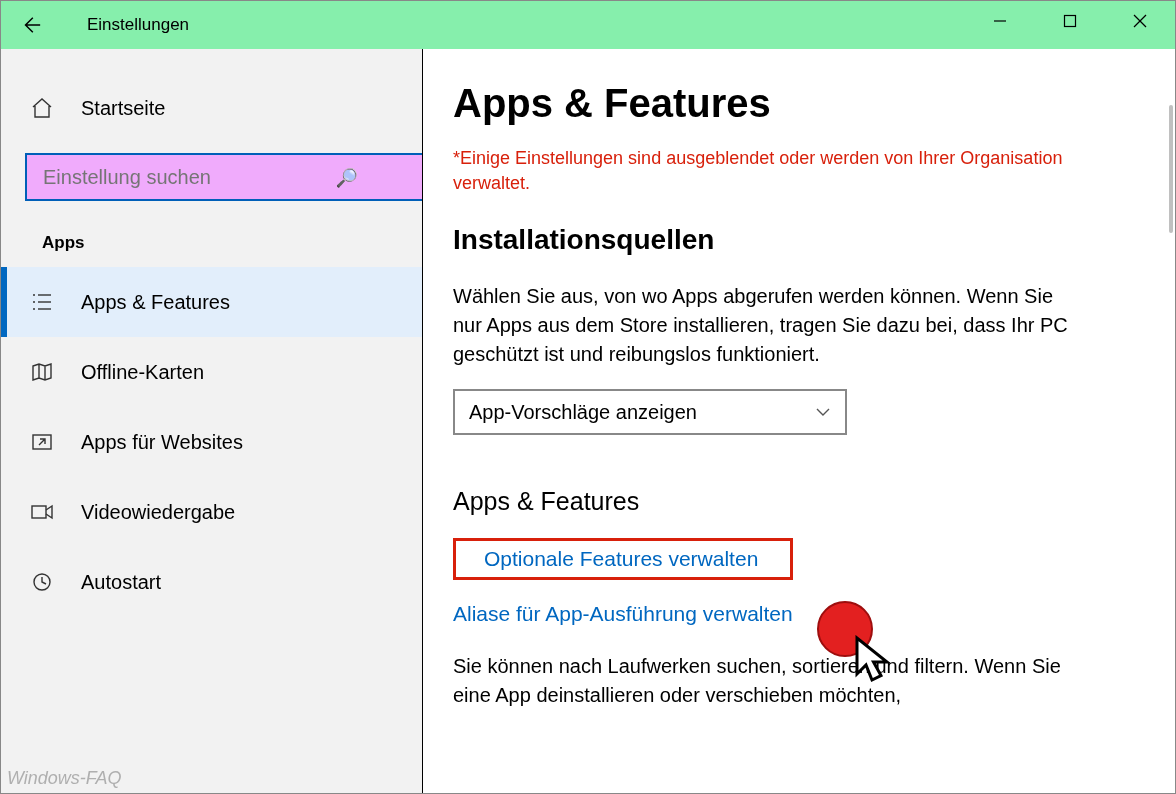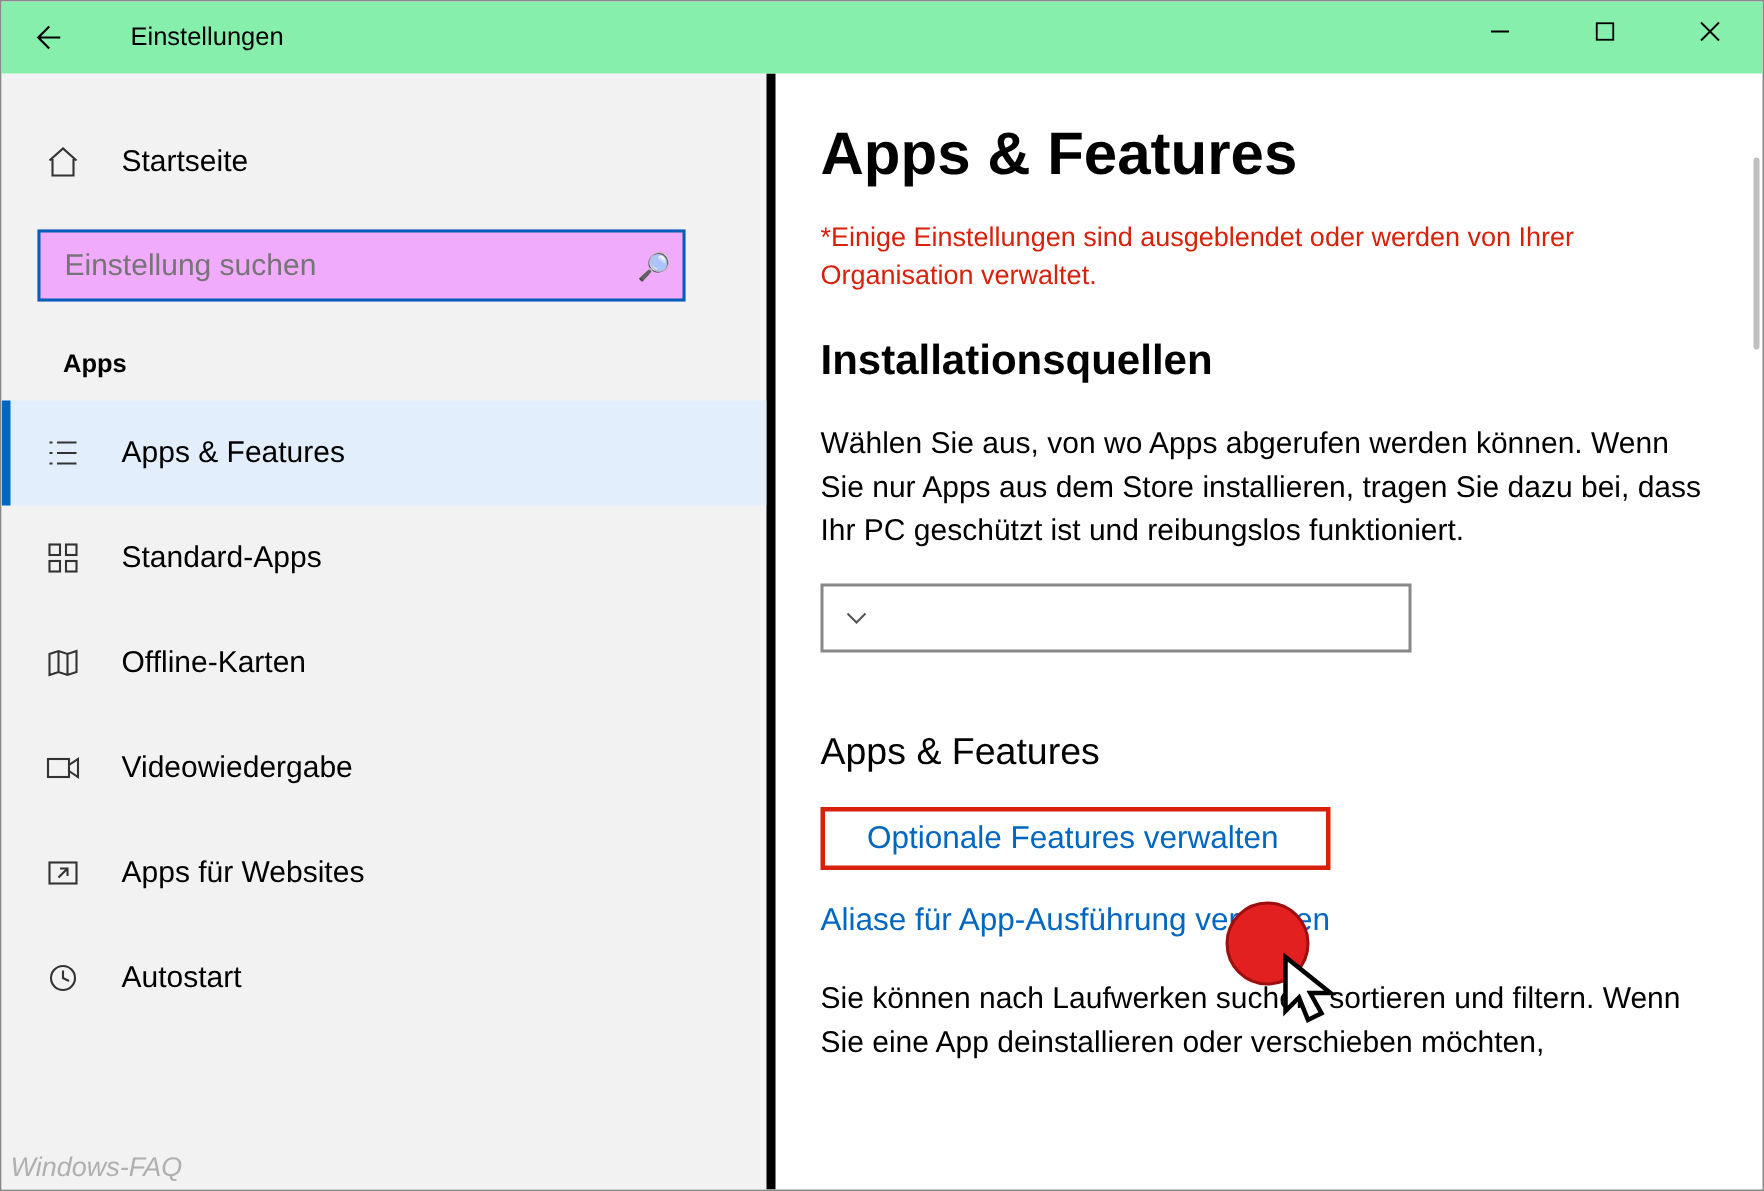--- a/index.html
+++ b/index.html
@@ -37,24 +37,24 @@
   display: flex; align-items: center; justify-content: center;
   font-size: 16px;
 }
 .win-btn svg { stroke: #000; stroke-width: 1.2; fill: none; }
 
 .layout {
   display: flex;
   height: calc(100% - 48px);
 }
 .sidebar {
-  width: 516px;
+  width: 422px;
   flex-shrink: 0;
   background: #f2f2f2;
-  border-right: 6px solid #000000;
+  border-right: 1px solid #000000;
   padding-top: 32px;
   overflow-y: auto;
 }
 .home-row {
   display: flex; align-items: center;
   padding: 14px 28px;
   gap: 26px;
   font-size: 20px;
 }
 .search-wrap {
@@ -262,84 +262,74 @@
             <line x1="3" y1="12" x2="5" y2="12"></line>
             <line x1="3" y1="19" x2="5" y2="19"></line>
             <line x1="8" y1="5" x2="21" y2="5"></line>
             <line x1="8" y1="12" x2="21" y2="12"></line>
             <line x1="8" y1="19" x2="21" y2="19"></line>
           </svg>
       </span>
       <span>Apps &amp; Features</span>
     </div>
 
+
     <div class="nav-item">
       <span class="nav-icon">
         <svg width="24" height="24" viewBox="0 0 24 24">
-            <rect x="3" y="3" width="7" height="7"></rect>
-            <rect x="14" y="3" width="7" height="7"></rect>
-            <rect x="3" y="14" width="7" height="7"></rect>
-            <rect x="14" y="14" width="7" height="7"></rect>
-          </svg>
-      </span>
-      <span>Standard-Apps</span>
+            <path d="M3 6 L9 4 L15 6 L21 4 V18 L15 20 L9 18 L3 20 Z M9 4 V18 M15 6 V20"></path>
+          </svg>
+      </span>
+      <span>Offline-Karten</span>
     </div>
 
     <div class="nav-item">
       <span class="nav-icon">
         <svg width="24" height="24" viewBox="0 0 24 24">
-            <path d="M3 6 L9 4 L15 6 L21 4 V18 L15 20 L9 18 L3 20 Z M9 4 V18 M15 6 V20"></path>
-          </svg>
-      </span>
-      <span>Offline-Karten</span>
+            <rect x="3" y="5" width="18" height="14"></rect>
+            <path d="M9 15 L15 9 M10 9 H15 V14"></path>
+          </svg>
+      </span>
+      <span>Apps für Websites</span>
     </div>
 
     <div class="nav-item">
       <span class="nav-icon">
         <svg width="24" height="24" viewBox="0 0 24 24">
             <rect x="2" y="6" width="14" height="12"></rect>
             <path d="M16 10 L22 6 V18 L16 14"></path>
           </svg>
       </span>
       <span>Videowiedergabe</span>
     </div>
 
     <div class="nav-item">
       <span class="nav-icon">
         <svg width="24" height="24" viewBox="0 0 24 24">
-            <rect x="3" y="5" width="18" height="14"></rect>
-            <path d="M9 15 L15 9 M10 9 H15 V14"></path>
-          </svg>
-      </span>
-      <span>Apps für Websites</span>
-    </div>
-
-    <div class="nav-item">
-      <span class="nav-icon">
-        <svg width="24" height="24" viewBox="0 0 24 24">
             <circle cx="12" cy="12" r="8"></circle>
             <path d="M12 7 V12 L16 14"></path>
           </svg>
       </span>
       <span>Autostart</span>
     </div>
 
   </div>
 
   <div class="content">
 
     <div class="page-title">Apps &amp; Features</div>
 
     <div class="org-warning">*Einige Einstellungen sind ausgeblendet oder werden von Ihrer Organisation verwaltet.</div>
 
     <div class="subheading">Installationsquellen</div>
 
     <div class="body-text">Wählen Sie aus, von wo Apps abgerufen werden können. Wenn Sie nur Apps aus dem Store installieren, tragen Sie dazu bei, dass Ihr PC geschützt ist und reibungslos funktioniert.</div>
 
     <div class="dropdown">
+      <span>App-Vorschläge anzeigen</span>
       <span class="chevron-down">
         <svg width="16" height="10" viewBox="0 0 16 10">
             <path d="M2 2 L8 8 L14 2" stroke="#555" stroke-width="1.4" fill="none"></path>
           </svg>
       </span>
     </div>
 
     <div class="subheading2">Apps &amp; Features</div>
 
     <div class="link-block">

